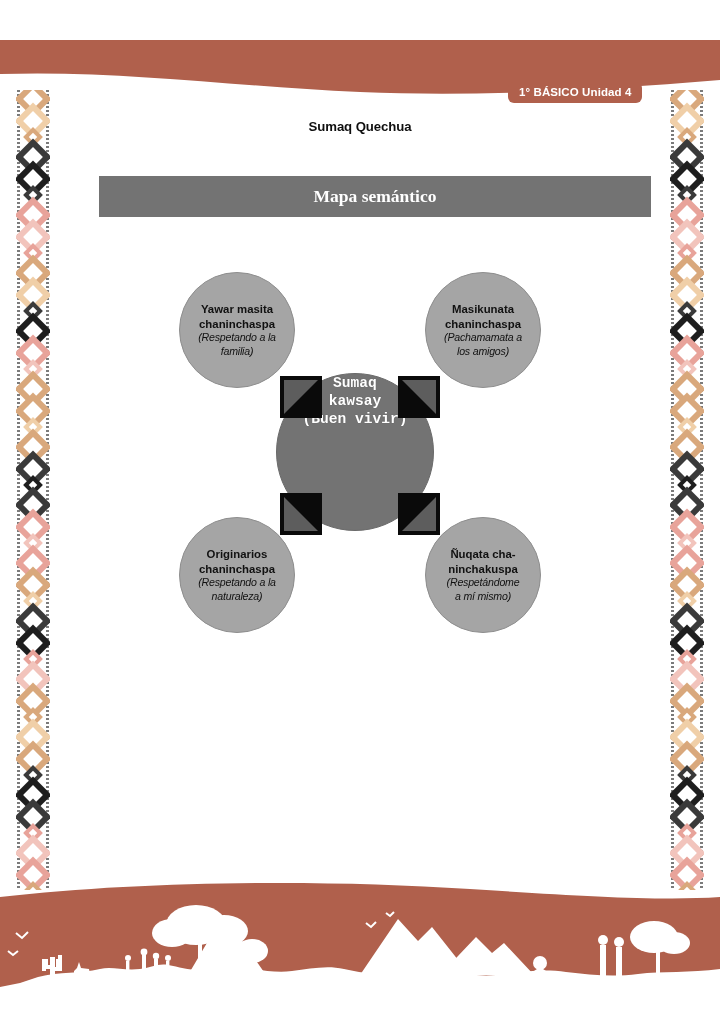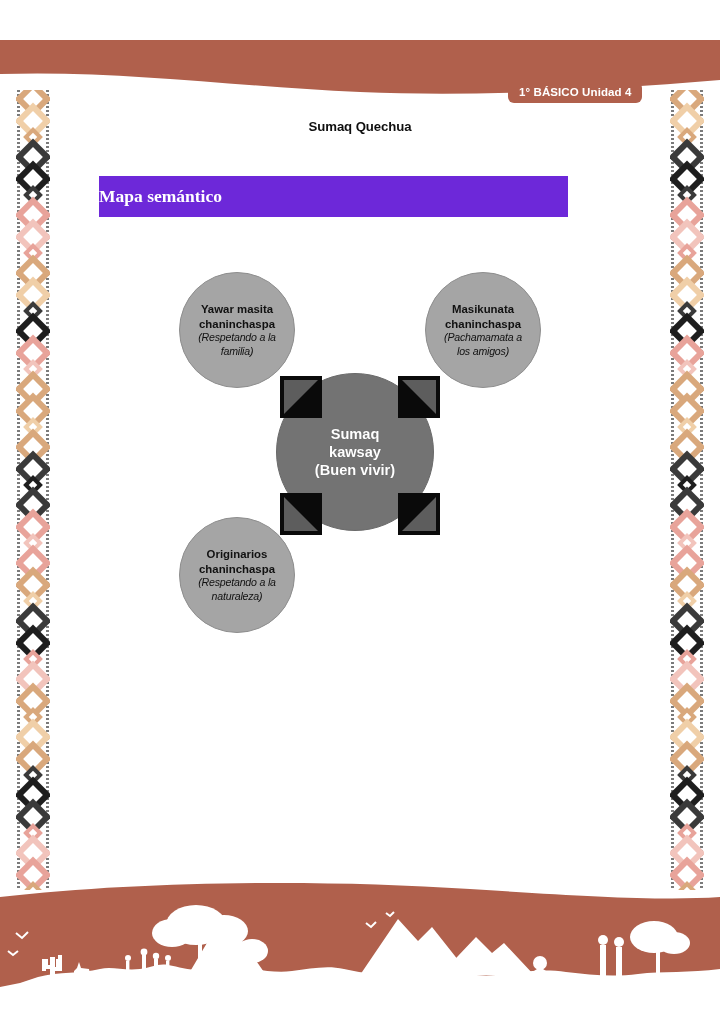--- a/index.html
+++ b/index.html
@@ -72,23 +72,23 @@
     text-align: center; z-index: 4;
   }
   .doc-header .line {
     font-size: 13.2px; font-weight: bold; color: #0f0f0f;
     line-height: 25px; letter-spacing: -.1px;
   }
 
   
   .title-banner {
     position: absolute; left: 99px; top: 176px;
-    width: 469px; height: 41px;
-    background: #6d28d9;
-    display: flex; align-items: center; justify-content: flex-start;
+    width: 552px; height: 41px;
+    background: #737373;
+    display: flex; align-items: center; justify-content: center;
     z-index: 4;
   }
   .title-banner span {
     color: #ffffff; font-family: "Liberation Serif", serif;
     font-size: 17.5px; font-weight: bold;
   }
 
   
   .map-area {
     position: absolute; left: 150px; top: 245px;
@@ -116,22 +116,23 @@
   .node-tr { left: 275px; top: 27px;  width: 116px; height: 116px; }
   .node-bl { left: 29px;  top: 272px; width: 116px; height: 116px; }
   .node-br { left: 275px; top: 272px; width: 116px; height: 116px; }
 
   .node-center {
     position: absolute; left: 126px; top: 128px;
     width: 158px; height: 158px;
     border-radius: 50%;
     background: #737373;
     border: 1px solid #6a6a6a;
-    display: flex; align-items: center; justify-content: center;
+    display: flex; align-items: flex-start; justify-content: center;
     text-align: center;
+    font-family: Liberation Mono, monospace;
   }
   .node-center .ctext {
     color: #ffffff; font-size: 14.6px; font-weight: bold;
     line-height: 18px; text-shadow: 0 0 1px rgba(0,0,0,.25);
   }
 
   
   .marker {
     position: absolute; width: 42px; height: 42px;
     background: #0a0a0a;
@@ -278,20 +279,26 @@
     <div class="gloss">los amigos)</div>
   </div>
 
   <div class="node node-bl">
     <div class="term">Originarios</div>
     <div class="term">chaninchaspa</div>
     <div class="gloss">(Respetando a la</div>
     <div class="gloss">naturaleza)</div>
   </div>
 
+  <div class="node node-br">
+    <div class="term">Ñuqata cha-</div>
+    <div class="term">ninchakuspa</div>
+    <div class="gloss">(Respetándome</div>
+    <div class="gloss">a mí mismo)</div>
+  </div>
 
   <div class="node-center">
     <div class="ctext">
       <div>Sumaq</div>
       <div>kawsay</div>
       <div>(Buen vivir)</div>
     </div>
   </div>
 
   <div class="marker mk-tl">

